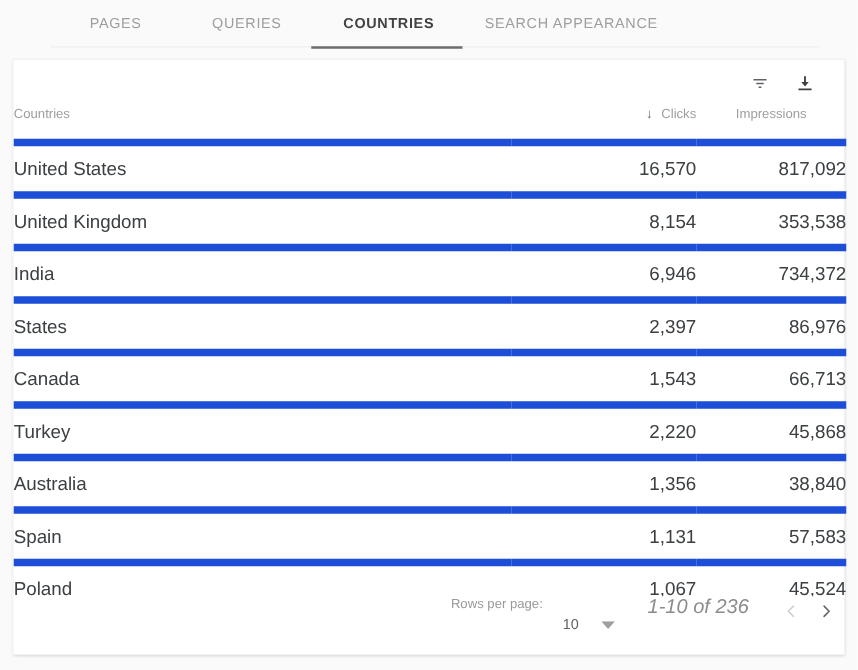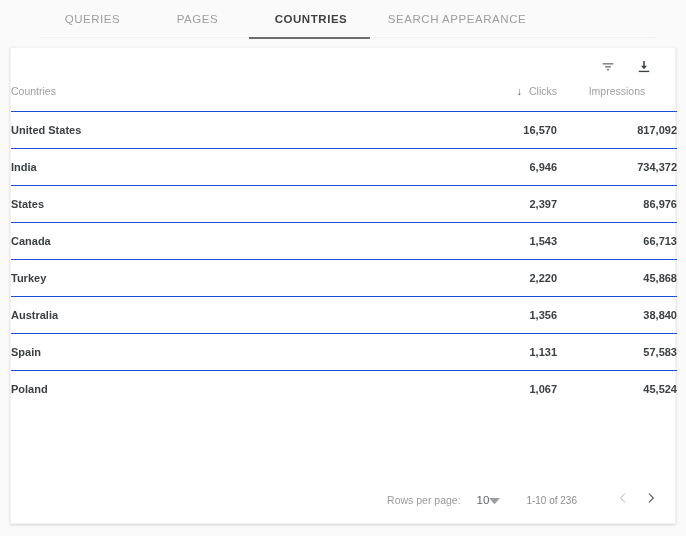--- a/index.html
+++ b/index.html
@@ -135,92 +135,90 @@
     margin-right: 7px;
     vertical-align: -1px;
     color: #5f5f5f;
   }
   .th-inner {
     display: inline-flex;
     align-items: center;
   }
 
   table.data td {
-    font-size: 11px;
+    font-size: 15px;
     color: #3c4043;
     height: 36px;
-    border-top: 1px solid #1d4ed8;
+    border-top: 6px solid #1d4ed8;
     padding: 0;
     white-space: nowrap;
-    font-weight: bold;
   }
   td.cell-dim {
     text-align: left;
     padding-left: 14px;
   }
   td.cell-num {
     text-align: right;
     padding-right: 16px;
     color: #29b6f6;
   }
 
   
   .paginator {
     position: absolute;
     left: 0;
     right: 0;
     bottom: 0;
     height: 46px;
     display: flex;
-    align-items: center;
     justify-content: flex-end;
-    padding-right: 10px;
     box-sizing: border-box;
     background: #ffffff;
   }
   .rpp-label {
     font-size: 10.5px;
     color: #9a9a9a;
     margin-right: 16px;
   }
   .rpp-select {
     display: flex;
     align-items: center;
     cursor: pointer;
     user-select: none;
     margin-right: 26px;
   }
   .rpp-value {
     font-size: 11.5px;
     color: #5f6368;
-    margin-right: 0;
+    margin-right: 18px;
   }
   .range-label {
-    font-size: 10px;
+    font-size: 16px;
     color: #8c8c8c;
-    margin-right: 32px;
+    margin-right: 20px;
+    font-style: italic;
   }
   .page-btn {
     width: 28px;
     height: 28px;
     display: flex;
     align-items: center;
     justify-content: center;
     cursor: pointer;
     border-radius: 50%;
   }
   .page-btn.disabled { cursor: default; }
 </style>
 </head>
 <body>
 
 <div class="tabbar">
   <div class="tabs">
+    <div class="tab tab-pages">PAGES</div>
     <div class="tab tab-queries">QUERIES</div>
-    <div class="tab tab-pages">PAGES</div>
     <div class="tab tab-countries active">COUNTRIES</div>
     <div class="tab tab-search">SEARCH APPEARANCE</div>
   </div>
   <div class="tab-divider"></div>
   <div class="tab-indicator"></div>
 </div>
 
 <div class="card">
 
   <div class="card-toolbar">
@@ -260,20 +258,25 @@
         </th>
       </tr>
     </thead>
     <tbody id="table-body">
         <tr>
           <td class="cell-dim">United States</td>
           <td class="cell-num">16,570</td>
           <td class="cell-num">817,092</td>
         </tr>
         <tr>
+          <td class="cell-dim">United Kingdom</td>
+          <td class="cell-num">8,154</td>
+          <td class="cell-num">353,538</td>
+        </tr>
+        <tr>
           <td class="cell-dim">India</td>
           <td class="cell-num">6,946</td>
           <td class="cell-num">734,372</td>
         </tr>
         <tr>
           <td class="cell-dim">States</td>
           <td class="cell-num">2,397</td>
           <td class="cell-num">86,976</td>
         </tr>
         <tr>

